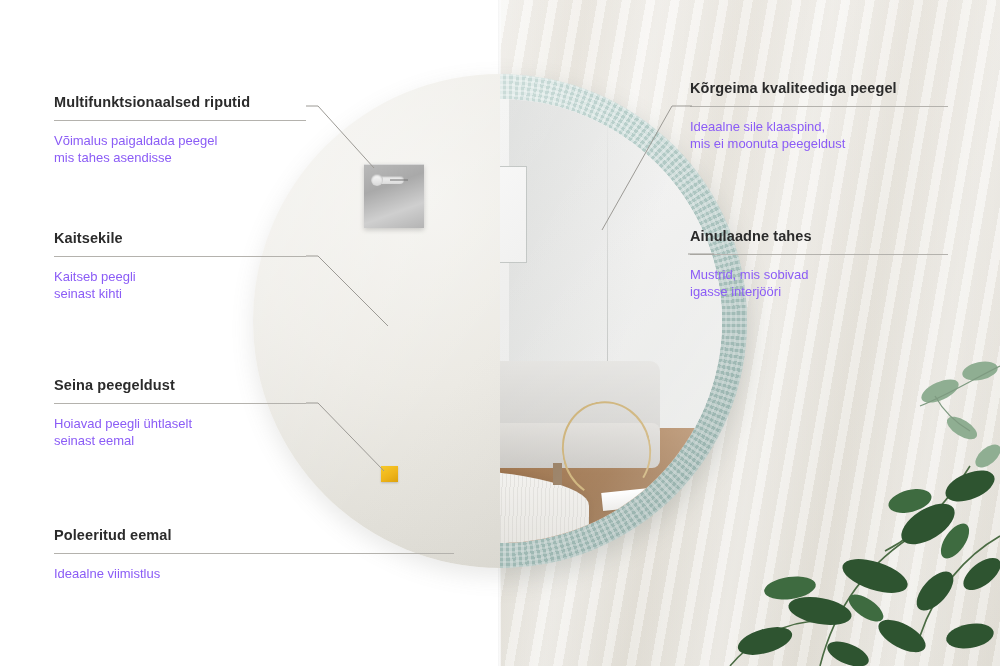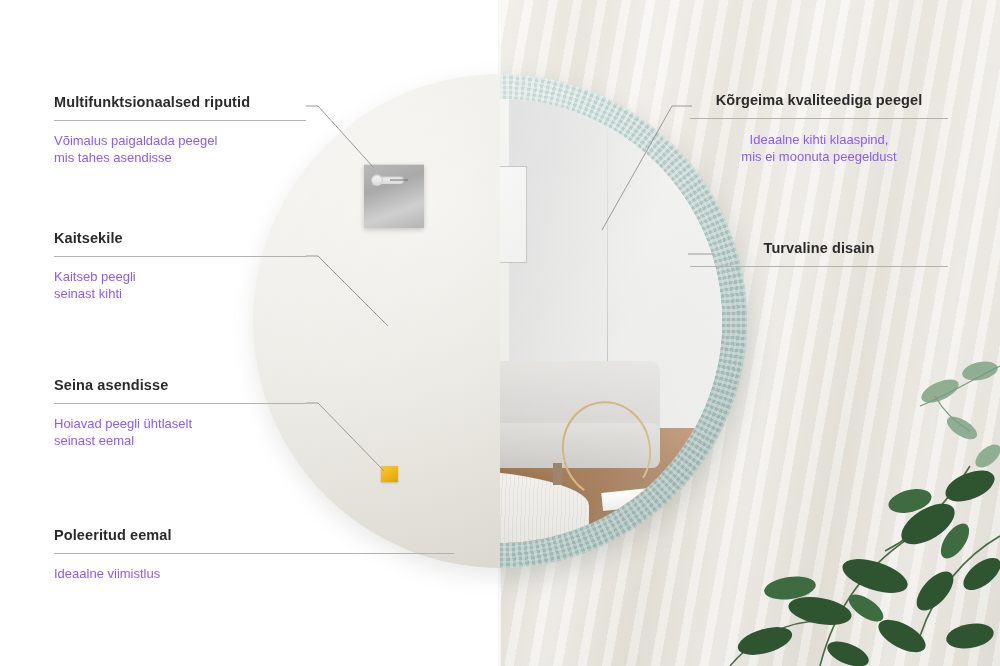--- a/index.html
+++ b/index.html
@@ -156,21 +156,21 @@
     font-size:14.5px; font-weight:bold; color:#2b2b2b; letter-spacing:.1px;
     white-space:nowrap;
   }
   .callout .rule{
     height:1px; background:#b4b2ad; margin-top:10px;
   }
   .callout .desc{
     margin-top:11px; font-size:13px; line-height:17px; color:#8b5cf6;
     white-space:pre-line;
   }
-  .callout.right .title, .callout.right .desc{ text-align:center;margin-top:12px; }
+  .callout.right .title, .callout.right .desc{ text-align:left; }
 
   .leader{ position:absolute; overflow:visible; pointer-events:none; }
   .leader line{ stroke:#9c9a95; stroke-width:1; }
 </style>
 </head>
 <body>
 
 <div id="stage">
 
   <div class="bg-left"></div>
@@ -269,48 +269,50 @@
     <div class="rule"></div>
     <div class="desc">Kaitseb peegli
 seinast kihti</div>
   </div>
   <svg class="leader" style="left:306px; top:256px; width:90px; height:80px">
     <line x1="0" y1="0" x2="12" y2="0"></line>
     <line x1="12" y1="0" x2="82" y2="70"></line>
   </svg>
 
   <div class="callout left" style="left:54px; top:377px; width:252px;">
-    <div class="title">Seina asendisse</div>
+    <div class="title">Seina peegeldust</div>
     <div class="rule"></div>
     <div class="desc">Hoiavad peegli ühtlaselt
 seinast eemal</div>
   </div>
   <svg class="leader" style="left:306px; top:403px; width:90px; height:76px">
     <line x1="0" y1="0" x2="12" y2="0"></line>
     <line x1="12" y1="0" x2="78" y2="68"></line>
   </svg>
 
   <div class="callout left" style="left:54px; top:527px; width:400px;">
     <div class="title">Poleeritud eemal</div>
     <div class="rule"></div>
     <div class="desc">Ideaalne viimistlus</div>
   </div>
 
   <div class="callout right" style="left:690px; top:80px; width:258px;">
     <div class="title">Kõrgeima kvaliteediga peegel</div>
     <div class="rule"></div>
-    <div class="desc">Ideaalne kihti klaaspind,
+    <div class="desc">Ideaalne sile klaaspind,
 mis ei moonuta peegeldust</div>
   </div>
   <svg class="leader" style="left:596px; top:106px; width:96px; height:130px">
     <line x1="96" y1="0" x2="76" y2="0"></line>
     <line x1="76" y1="0" x2="6" y2="124"></line>
   </svg>
 
   <div class="callout right" style="left:690px; top:228px; width:258px;">
-    <div class="title">Turvaline disain</div>
-    <div class="rule"></div>
+    <div class="title">Ainulaadne tahes</div>
+    <div class="rule"></div>
+    <div class="desc">Mustrid, mis sobivad
+igasse interjööri</div>
   </div>
   <svg class="leader" style="left:688px; top:254px; width:26px; height:10px">
     <line x1="26" y1="0" x2="0" y2="0"></line>
   </svg>
 
 </div>
 
 </body></html>

